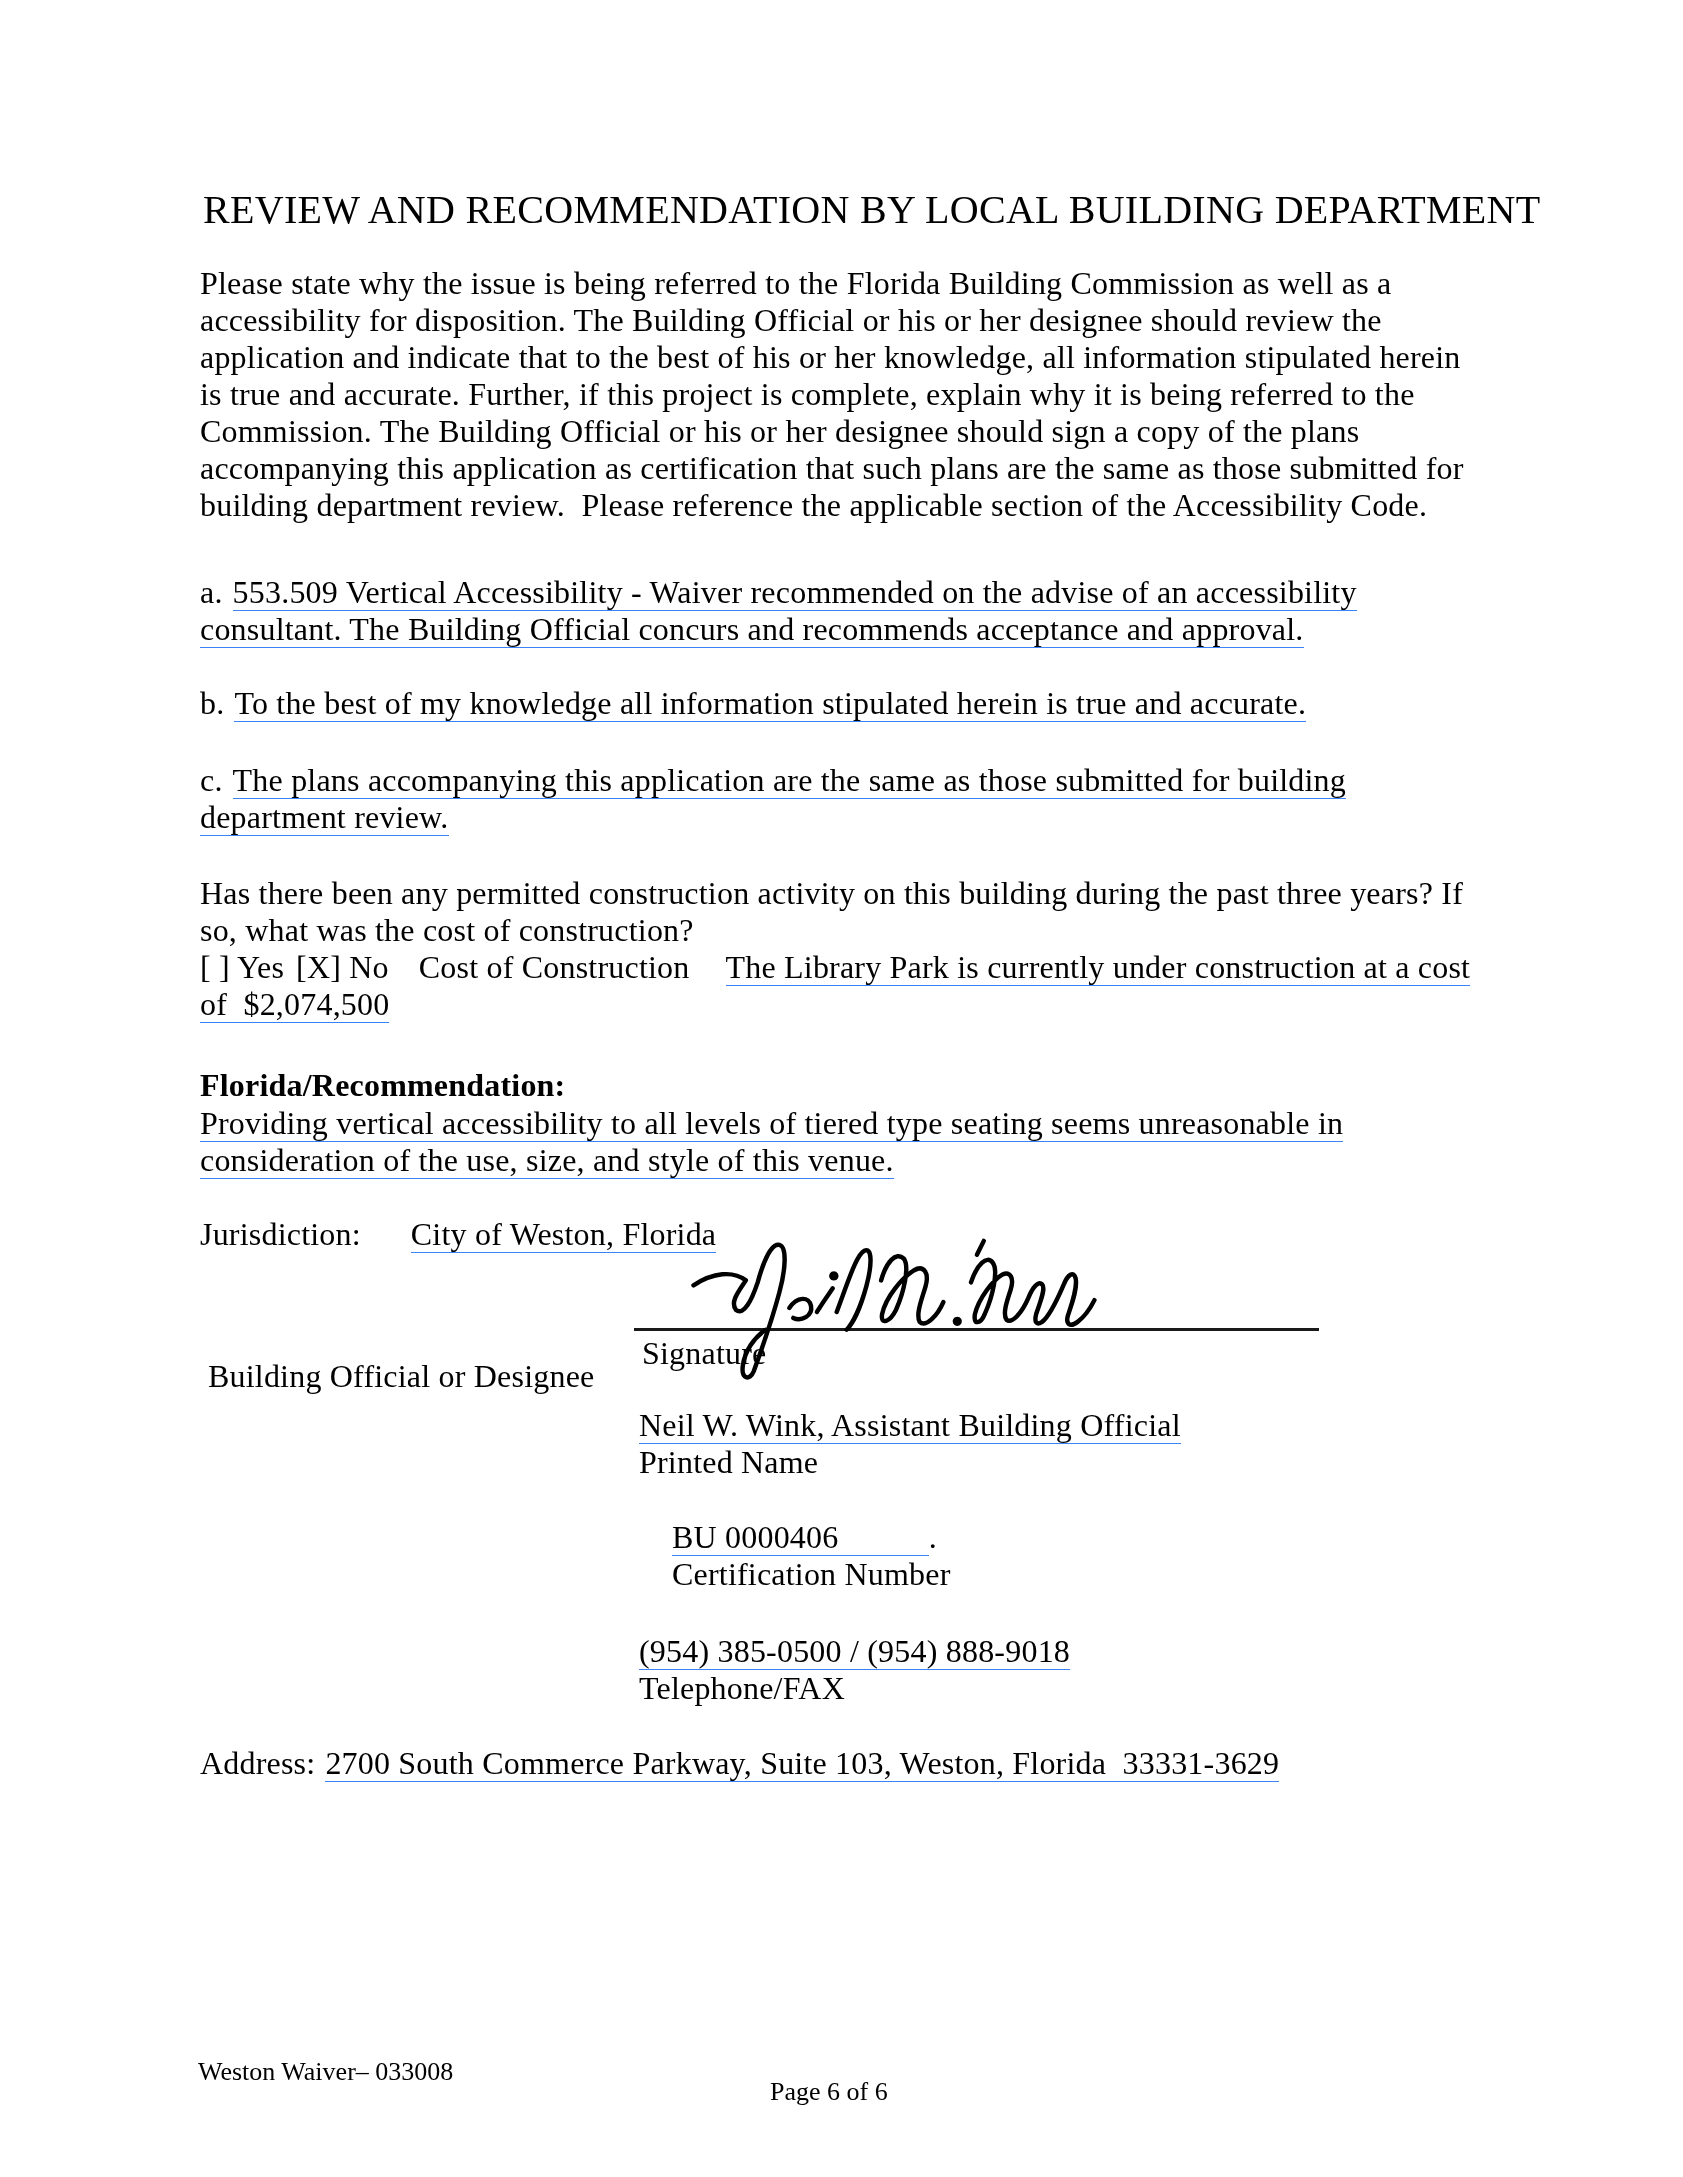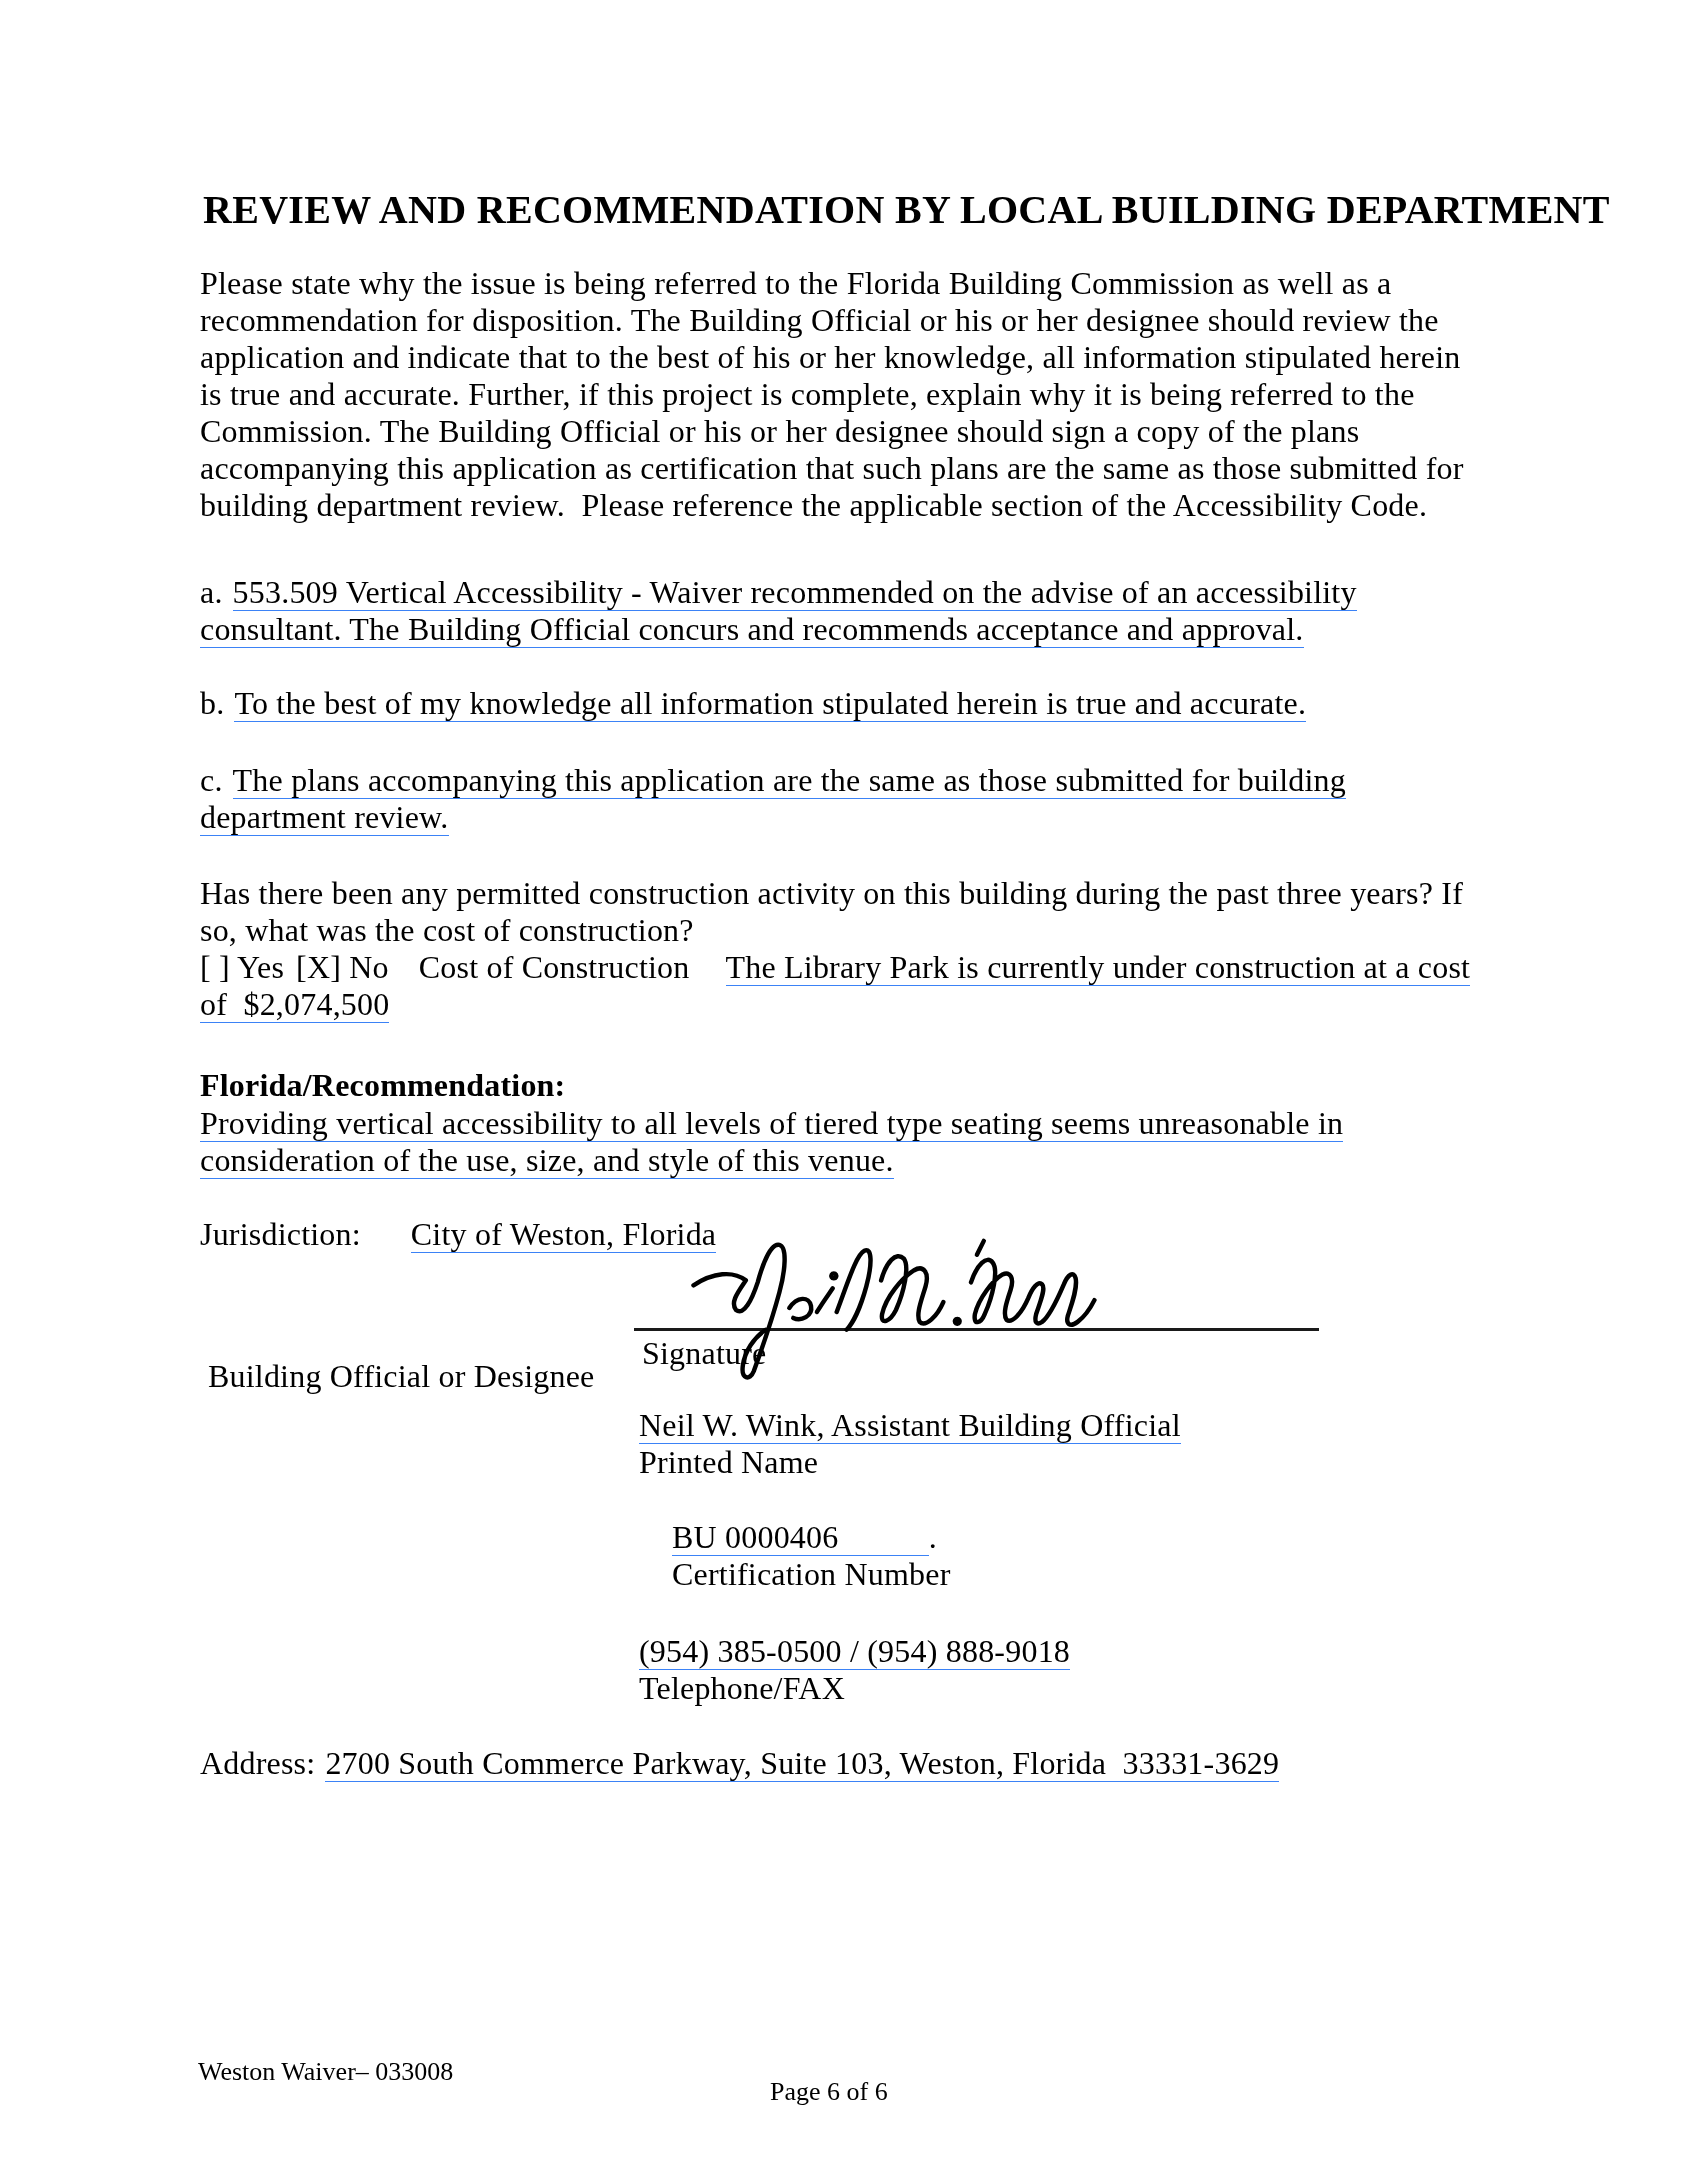--- a/index.html
+++ b/index.html
@@ -6,21 +6,21 @@
   .page{
     position:relative;
     width:1683px;height:2177px;
     background:#ffffff;
     color:#000;
     font-family:"Liberation Serif","DejaVu Serif",serif;
     overflow:hidden;
   }
   .abs{position:absolute;}
   .t{font-size:32px;line-height:37px;letter-spacing:0.2px;}
-  .title{font-size:40px;line-height:44px;font-weight:bold;letter-spacing:0.3px;}
+  .title{font-size:40px;line-height:44px;font-weight:normal;letter-spacing:0.3px;}
   .small{font-size:26px;line-height:30px;}
   .bold{font-weight:bold;}
   .u{border-bottom:1px solid #3b82f6;padding-bottom:0px;}
   .pre{white-space:pre;}
   [data-bind]{white-space:pre-wrap;}
   .pfx{margin-right:10px;}
   .ml12{margin-left:12px;}
   .ml30{margin-left:30px;}
   .ml36{margin-left:36px;}
   .ml45{margin-left:50px;}
@@ -29,21 +29,21 @@
 </style>
 </head>
 <body>
 
 <div class="page">
 
   <div class="abs title" style="left:203px;top:188px;" data-bind="doc.title">REVIEW AND RECOMMENDATION BY LOCAL BUILDING DEPARTMENT</div>
 
   <div class="abs t" style="left:200px;top:265px;">
     <div data-bind="doc.intro_lines.0">Please state why the issue is being referred to the Florida Building Commission as well as a</div>
-    <div data-bind="doc.intro_lines.1">recommendation for disposition. The Building Official or his or her designee should review the</div>
+    <div data-bind="doc.intro_lines.1">accessibility for disposition. The Building Official or his or her designee should review the</div>
     <div data-bind="doc.intro_lines.2">application and indicate that to the best of his or her knowledge, all information stipulated herein</div>
     <div data-bind="doc.intro_lines.3">is true and accurate. Further, if this project is complete, explain why it is being referred to the</div>
     <div data-bind="doc.intro_lines.4">Commission. The Building Official or his or her designee should sign a copy of the plans</div>
     <div data-bind="doc.intro_lines.5">accompanying this application as certification that such plans are the same as those submitted for</div>
     <div data-bind="doc.intro_lines.6">building department review.  Please reference the applicable section of the Accessibility Code.</div>
   </div>
 
   <div class="abs t" style="left:200px;top:574px;">
     <div>
       <span class="pfx" data-bind="doc.item_a.prefix">a.</span><span class="u" data-bind="doc.item_a.line1">553.509 Vertical Accessibility - Waiver recommended on the advise of an accessibility</span>

